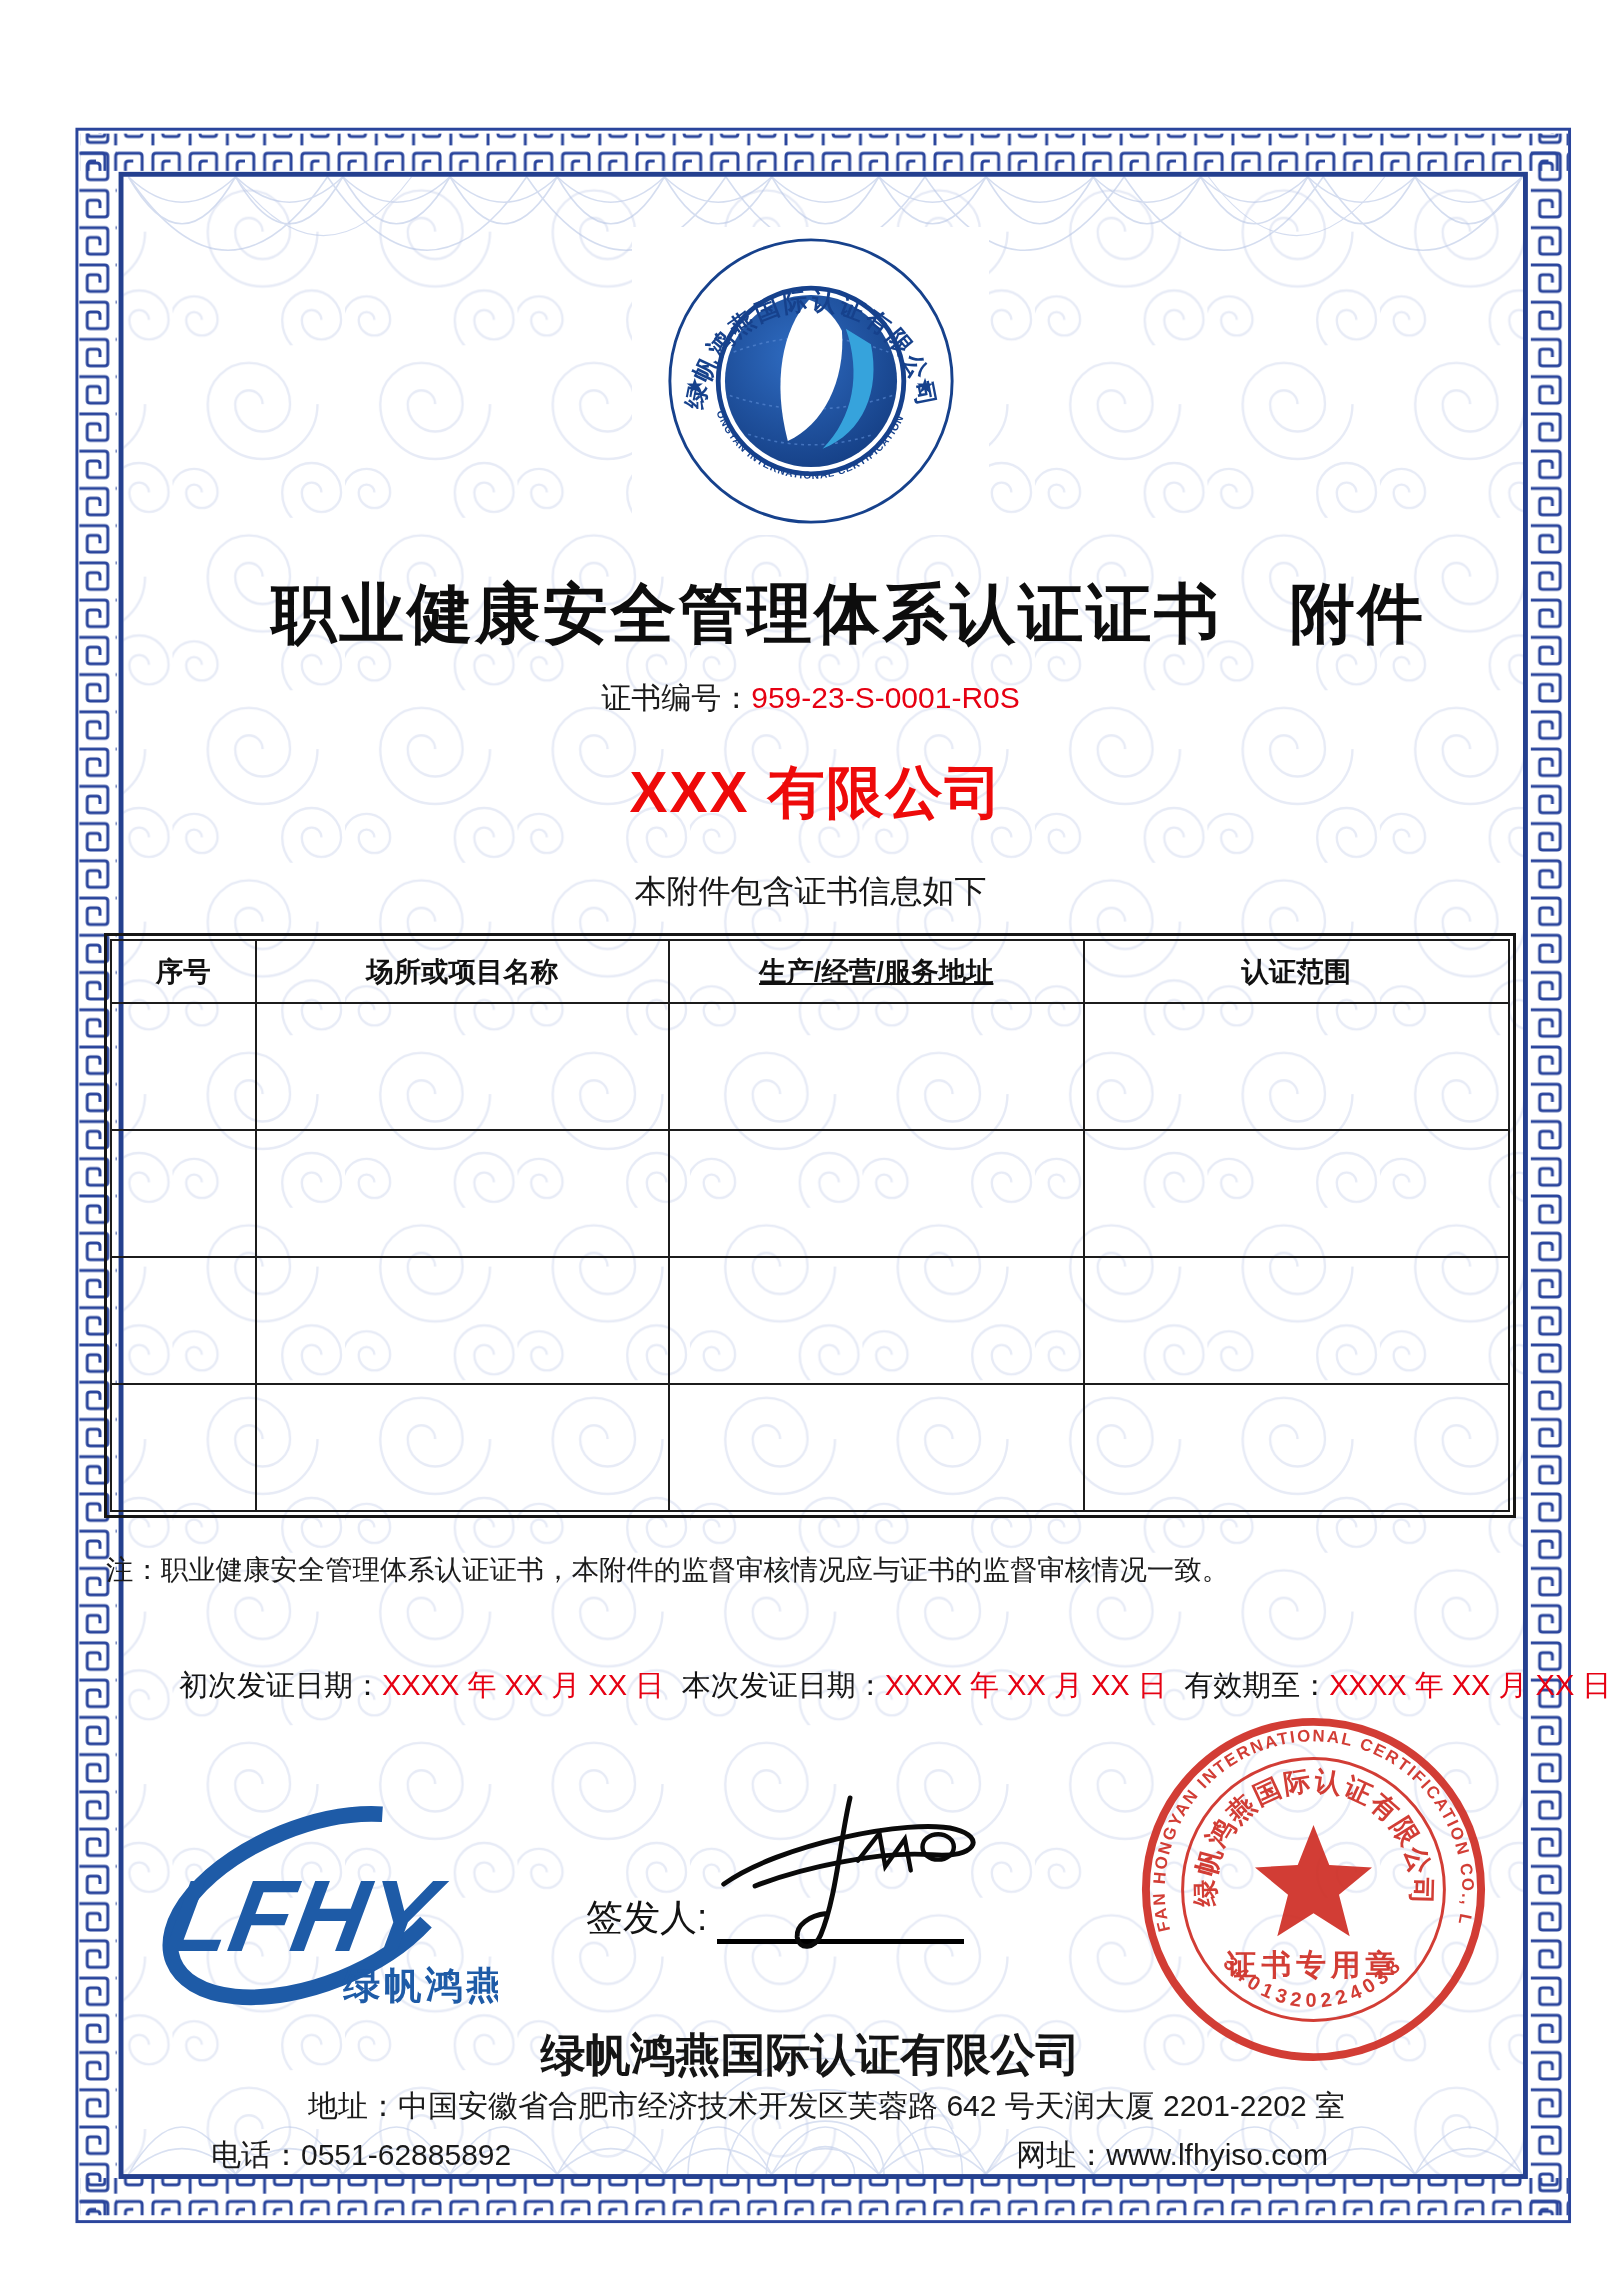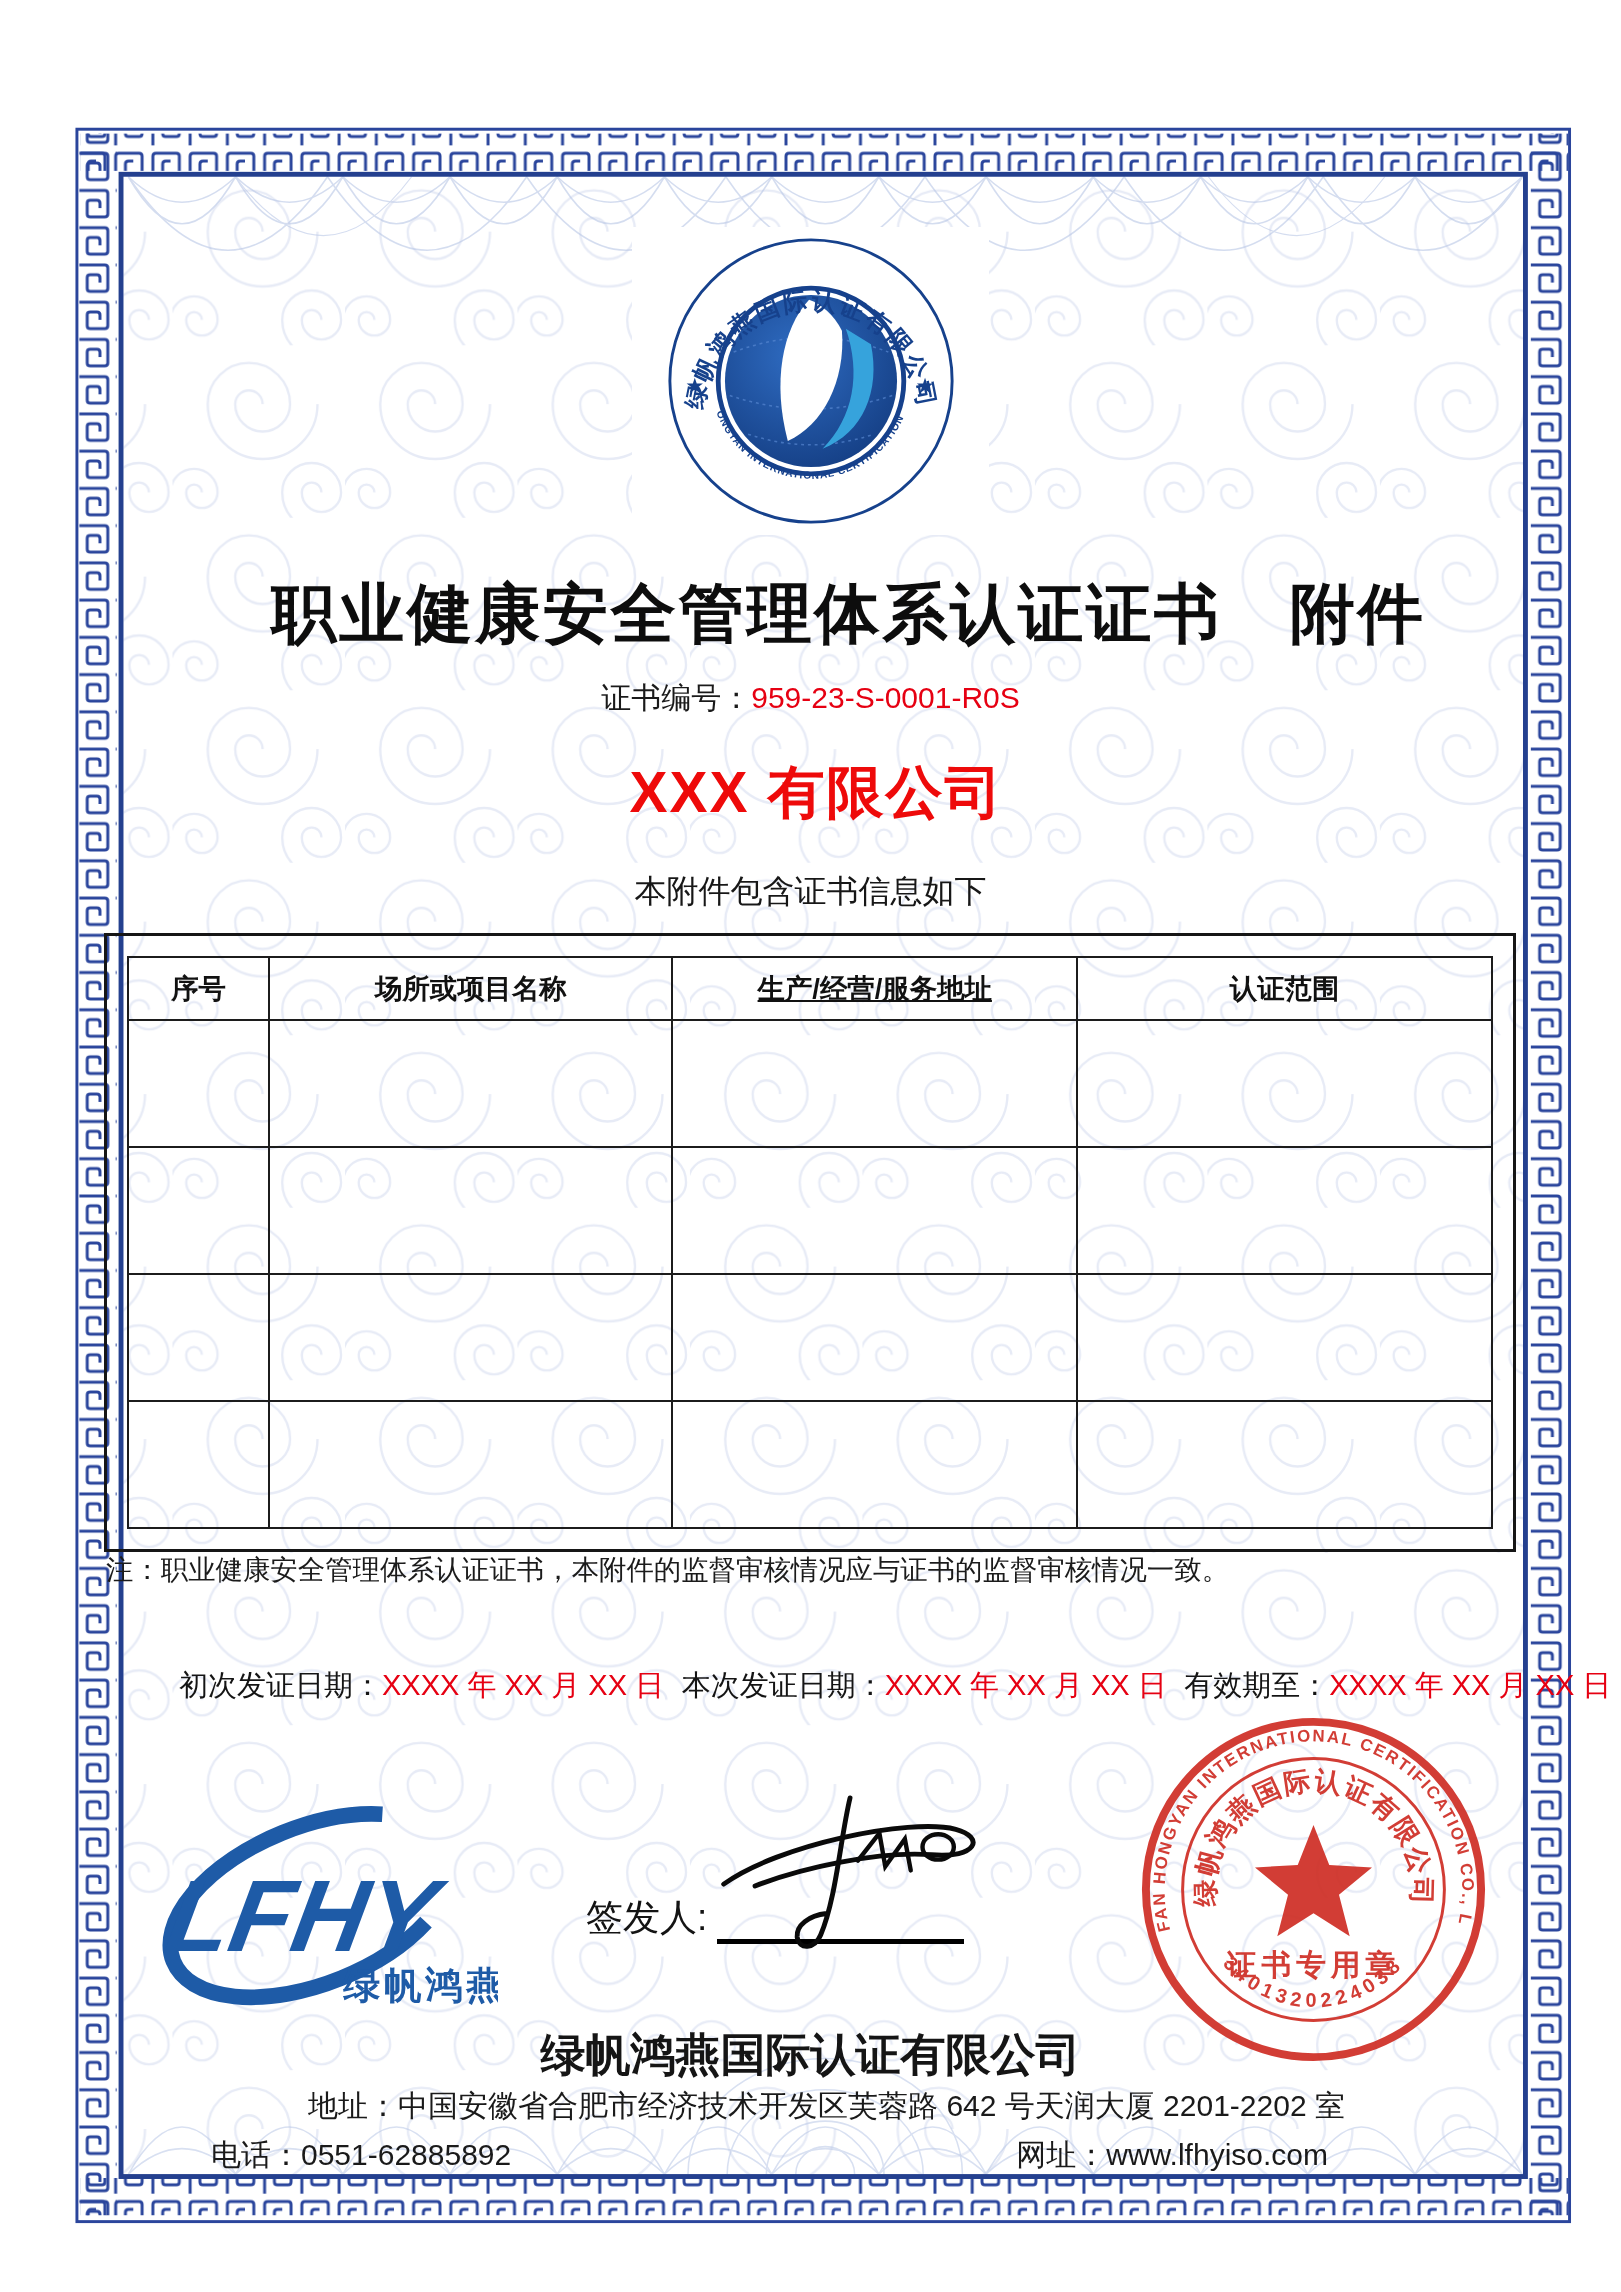--- a/index.html
+++ b/index.html
@@ -12,21 +12,21 @@
   #decor{position:absolute;left:0;top:0;z-index:0;}
   
   .badge-box{left:632px;top:227px;width:357px;height:308px;background:#ffffff;z-index:2;display:flex;align-items:center;justify-content:center;}
   
   .page-title{left:0;top:570px;width:1621px;text-align:center;font-size:65px;font-weight:900;letter-spacing:2.9px;color:#0d0d0d;z-index:3;margin-left:38px;}
   .cert-line{left:0;top:678px;width:1621px;text-align:center;font-size:30px;color:#1a1a1a;z-index:3;}
   .cert-line .red{color:#e60012;}
   .company-name{left:6px;top:755px;width:1621px;text-align:center;font-size:57px;font-weight:800;color:#ee0a0a;letter-spacing:2px;z-index:3;}
   .table-intro{left:0;top:870px;width:1621px;text-align:center;font-size:32px;color:#171717;z-index:3;}
   
-  .table-wrap{left:104px;top:933px;width:1412px;border:3.9px solid #161616;padding:20px;background:transparent;z-index:3;box-sizing:border-box;}
+  .table-wrap{left:104px;top:933px;width:1412px;border:3.9px solid #161616;padding:3px;background:transparent;z-index:3;box-sizing:border-box;}
   table.cert{border-collapse:collapse;width:100%;table-layout:fixed;}
   table.cert th,table.cert td{border:2px solid #1c1c1c;padding:0 7.8px;background:transparent;}
   table.cert th{height:61px;font-size:27.4px;font-weight:700;color:#111;text-align:center;}
   table.cert td{height:125px;}
   .c0{width:9.6%;}.c1{width:29.8%;}.c2{width:29.9%;text-decoration:underline;}.c3{width:30.7%;}
   
   .note-text{left:106px;top:1552px;width:1421px;font-size:27.4px;color:#1b1b1b;z-index:3;}
   .dates-row{left:179px;top:1666px;width:1392px;font-size:29px;color:#141414;z-index:3;white-space:nowrap;}
   .dates-row .lbl{color:#141414;}
   .dates-row .red{color:#e60012;margin-right:17.6px;}

